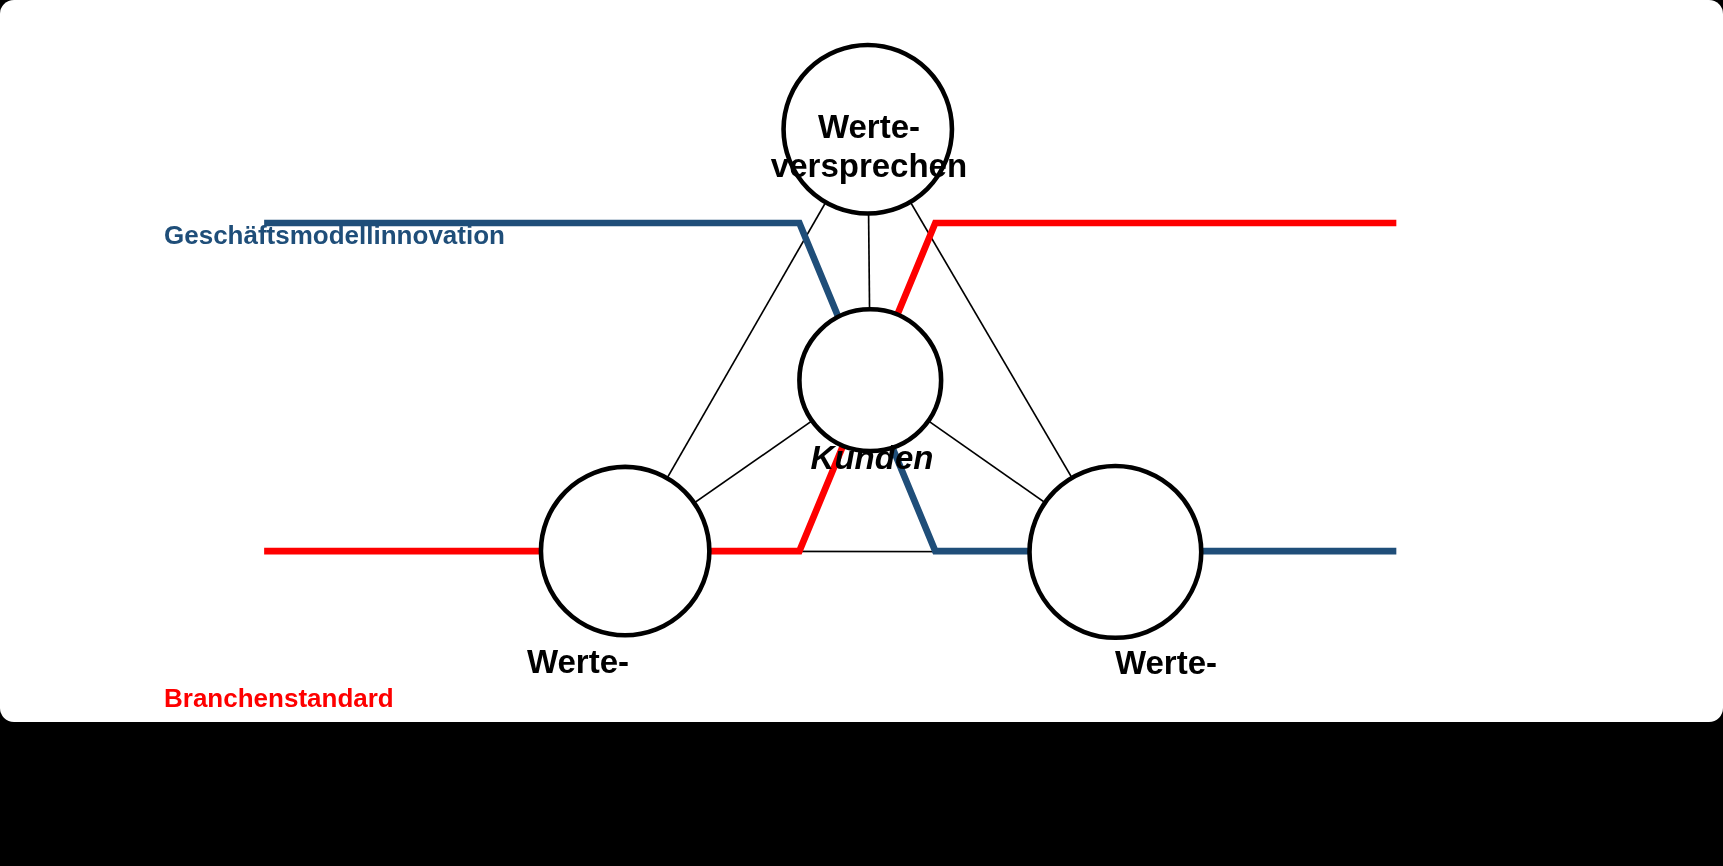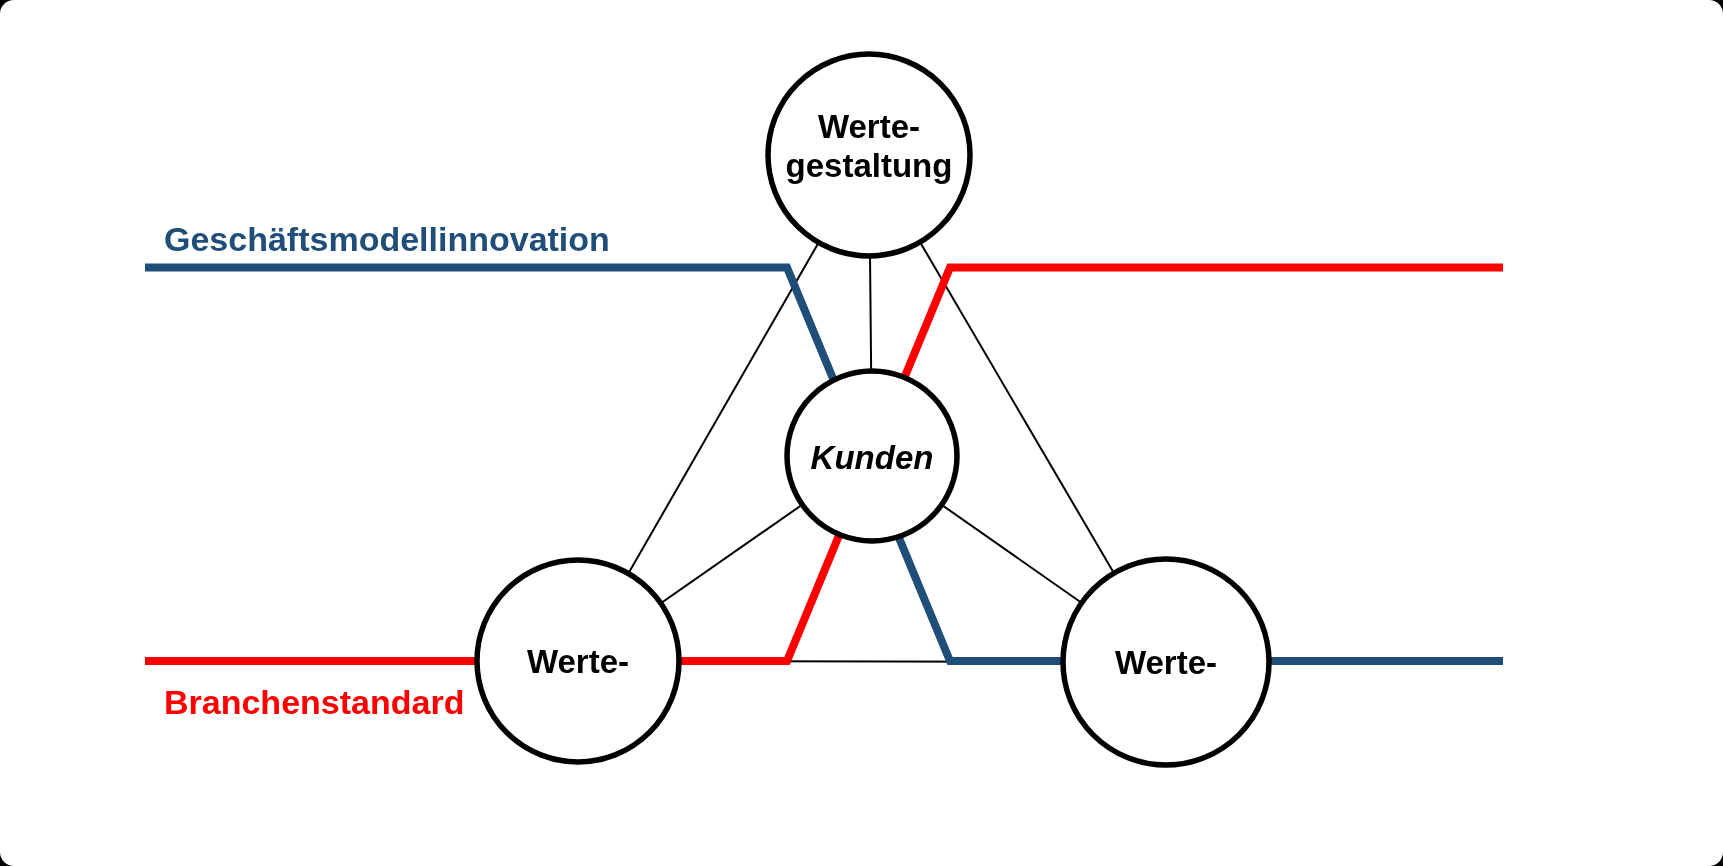--- a/index.html
+++ b/index.html
@@ -1,18 +1,18 @@
 <!DOCTYPE html>
 <html><head>
 <meta charset="utf-8">
 <style>
   html,body{margin:0;padding:0;background:#000;}
   .canvas{
     position:relative;
-    width:1723px;height:866px;
+    width:1723px;height:722px;
     background:var(--bg,#fff);
     border-radius:14px;
     overflow:hidden;
     font-family:"Liberation Sans", sans-serif;
   }
   .diagram-svg{position:absolute;left:0;top:0;width:100%;height:100%;}
   .edge{stroke:var(--line-black,#000);stroke-width:2;fill:none;}
   .path-red{stroke:var(--line-red,#f00);stroke-width:8;fill:none;}
   .path-blue{stroke:var(--line-blue,#1F4E79);stroke-width:8;fill:none;}
   .node-circle{fill:var(--node-fill,#fff);stroke:var(--line-black,#000);stroke-width:5.5;}
@@ -20,21 +20,21 @@
     position:absolute;width:300px;
     transform:translate(-50%,-50%);
     text-align:center;
     font-weight:bold;font-size:33px;line-height:39px;color:#000;
     white-space:nowrap;
   }
   .node-label span{display:block;}
   .node-label span:empty{display:none;}
   .axis-label{
     position:absolute;
-    font-weight:bold;font-size:34px;line-height:1.1;
+    font-weight:bold;font-size:26px;line-height:1.1;
     white-space:nowrap;
   }
   .axis-label.blue{color:var(--line-blue,#1F4E79);}
   .axis-label.red{color:var(--line-red,#f00);margin-top:10px;}
 </style>
 </head>
 <body>
 
 <div class="canvas" style="--line-blue: #1F4E79; --line-red: #FE0000; --line-black: #000000; --node-fill: #FFFFFF; --bg: #FFFFFF;">
 
@@ -52,21 +52,21 @@
     <path class="path-blue" d="M145 267.5 H787 L950 661 H1503"></path>
 
     <circle class="node-circle" cx="869" cy="155" r="101"></circle>
     <circle class="node-circle" cx="872" cy="456" r="85"></circle>
     <circle class="node-circle" cx="578" cy="661" r="101"></circle>
     <circle class="node-circle" cx="1166" cy="662" r="103"></circle>
   </svg>
 
   <div class="node-label" style="left:869px;top:146px;">
     <span>Werte-</span>
-    <span>gestaltung</span>
+    <span>versprechen</span>
   </div>
   <div class="node-label" style="left:872px;top:457px;font-style:italic;">
     <span>Kunden</span>
 
   </div>
   <div class="node-label" style="left:578px;top:661px;">
     <span>Werte-</span>
   </div>
   <div class="node-label" style="left:1166px;top:662px;">
     <span>Werte-</span>

